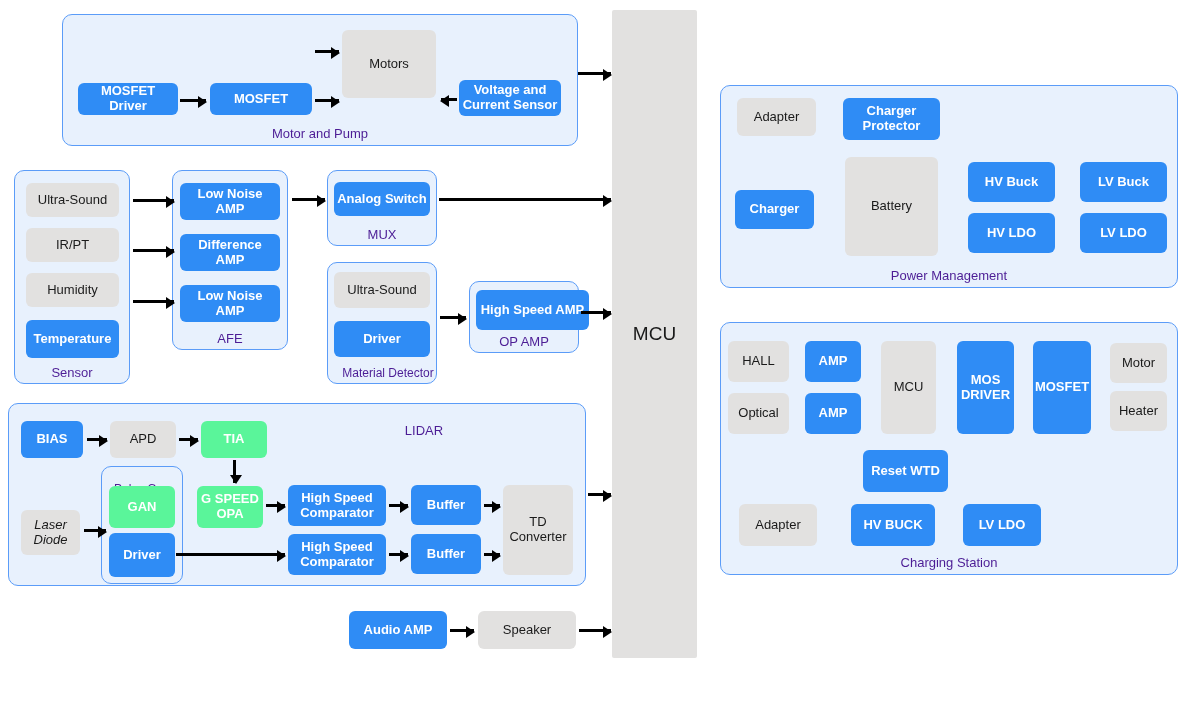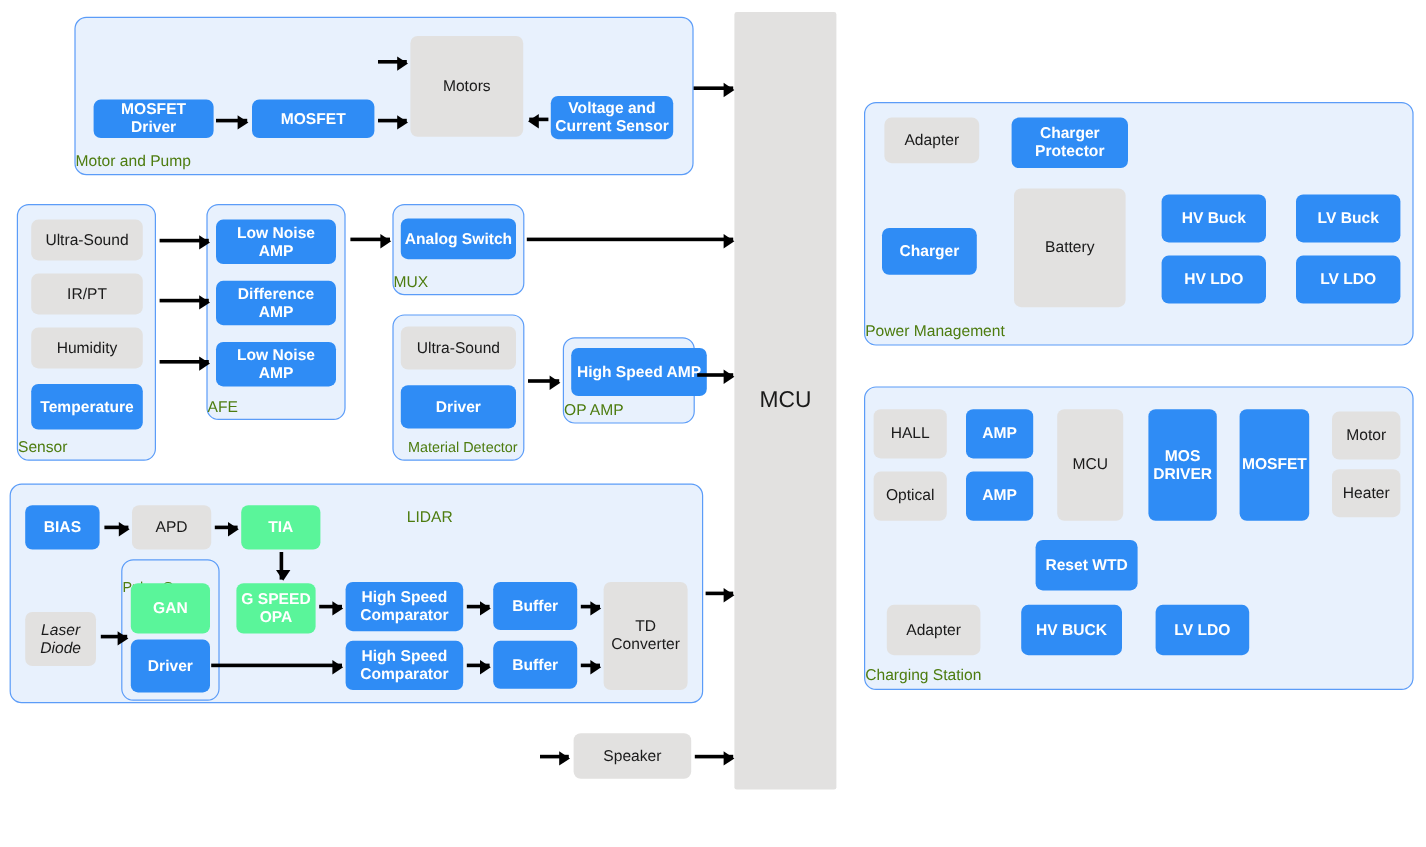--- a/index.html
+++ b/index.html
@@ -19,23 +19,23 @@
   }
   .panel {
     position: absolute;
     background: #e8f1fd;
     border: 1.5px solid #5b9cf8;
     border-radius: 10px;
     box-sizing: border-box;
   }
   .panel-label {
     position: absolute;
-    color: #4d7c0f;
+    color: #4c1d95;
     font-size: 13px;
-    text-align: left;
+    text-align: center;
     white-space: nowrap;
   }
   .blk {
     position: absolute;
     box-sizing: border-box;
     border-radius: 6px;
     display: flex;
     align-items: center;
     justify-content: center;
     text-align: center;
@@ -118,21 +118,21 @@
 
   <div class="panel" style="left:62px; top:14px; width:516px; height:132px;">
     <div class="panel-label" style="left:0; right:0; bottom:4px;">Motor and Pump</div>
   </div>
   <div class="blk blue" style="left:78px; top:83px; width:100px; height:32px;">
     <span>MOSFET Driver</span>
   </div>
   <div class="blk blue" style="left:210px; top:83px; width:102px; height:32px;">
     <span>MOSFET</span>
   </div>
-  <div class="blk gray" style="left:342px; top:30px; width:94px; height:84px;">
+  <div class="blk gray" style="left:342px; top:30px; width:94px; height:68px;">
     <span>Motors</span>
   </div>
   <div class="blk blue" style="left:459px; top:80px; width:102px; height:36px;">
     <span>Voltage and Current Sensor</span>
   </div>
 
   <div class="arrow" style="left:180px; top:99px; width:26px;"></div>
   <div class="arrow" style="left:315px; top:50px; width:24px;"></div>
   <div class="arrow" style="left:315px; top:99px; width:24px;"></div>
   <div class="arrow left" style="left:441px; top:98px; width:16px;"></div>
@@ -248,20 +248,23 @@
   <div class="arrow-v" style="left:233px; top:460px; height:23px;"></div>
   <div class="arrow" style="left:84px; top:529px; width:22px;"></div>
   <div class="arrow" style="left:266px; top:504px; width:19px;"></div>
   <div class="arrow" style="left:176px; top:553px; width:109px;"></div>
   <div class="arrow" style="left:389px; top:504px; width:19px;"></div>
   <div class="arrow" style="left:389px; top:553px; width:19px;"></div>
   <div class="arrow" style="left:484px; top:504px; width:16px;"></div>
   <div class="arrow" style="left:484px; top:553px; width:16px;"></div>
   <div class="arrow" style="left:588px; top:493px; width:23px;"></div>
 
+  <div class="blk blue" style="left:349px; top:611px; width:98px; height:38px;">
+    <span>Audio AMP</span>
+  </div>
   <div class="blk gray" style="left:478px; top:611px; width:98px; height:38px;">
     <span>Speaker</span>
   </div>
   <div class="arrow" style="left:450px; top:629px; width:24px;"></div>
   <div class="arrow" style="left:579px; top:629px; width:32px;"></div>
 
   <div class="panel" style="left:720px; top:85px; width:458px; height:203px;">
     <div class="panel-label" style="left:0; right:0; bottom:4px; font-size:13px;">Power Management</div>
   </div>
   <div class="blk gray" style="left:737px; top:98px; width:79px; height:38px;">

